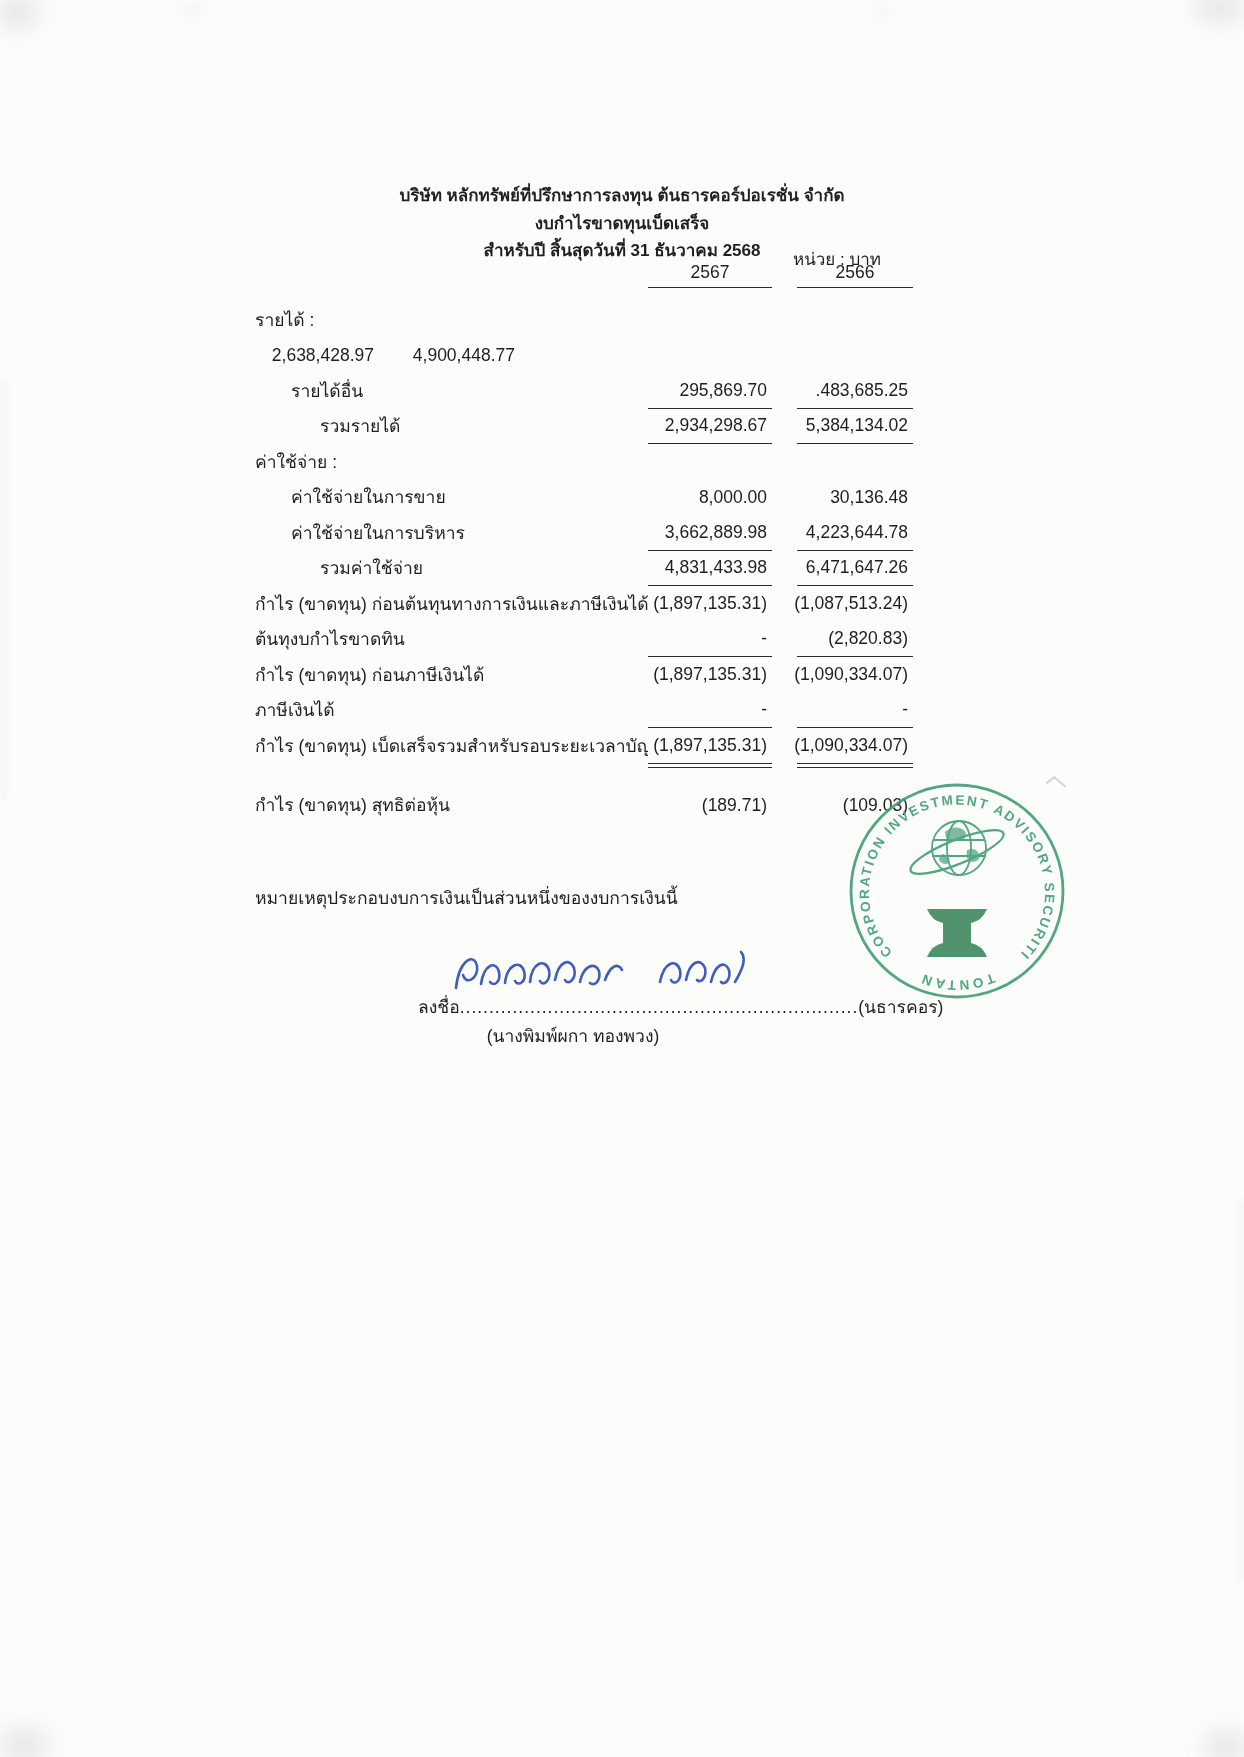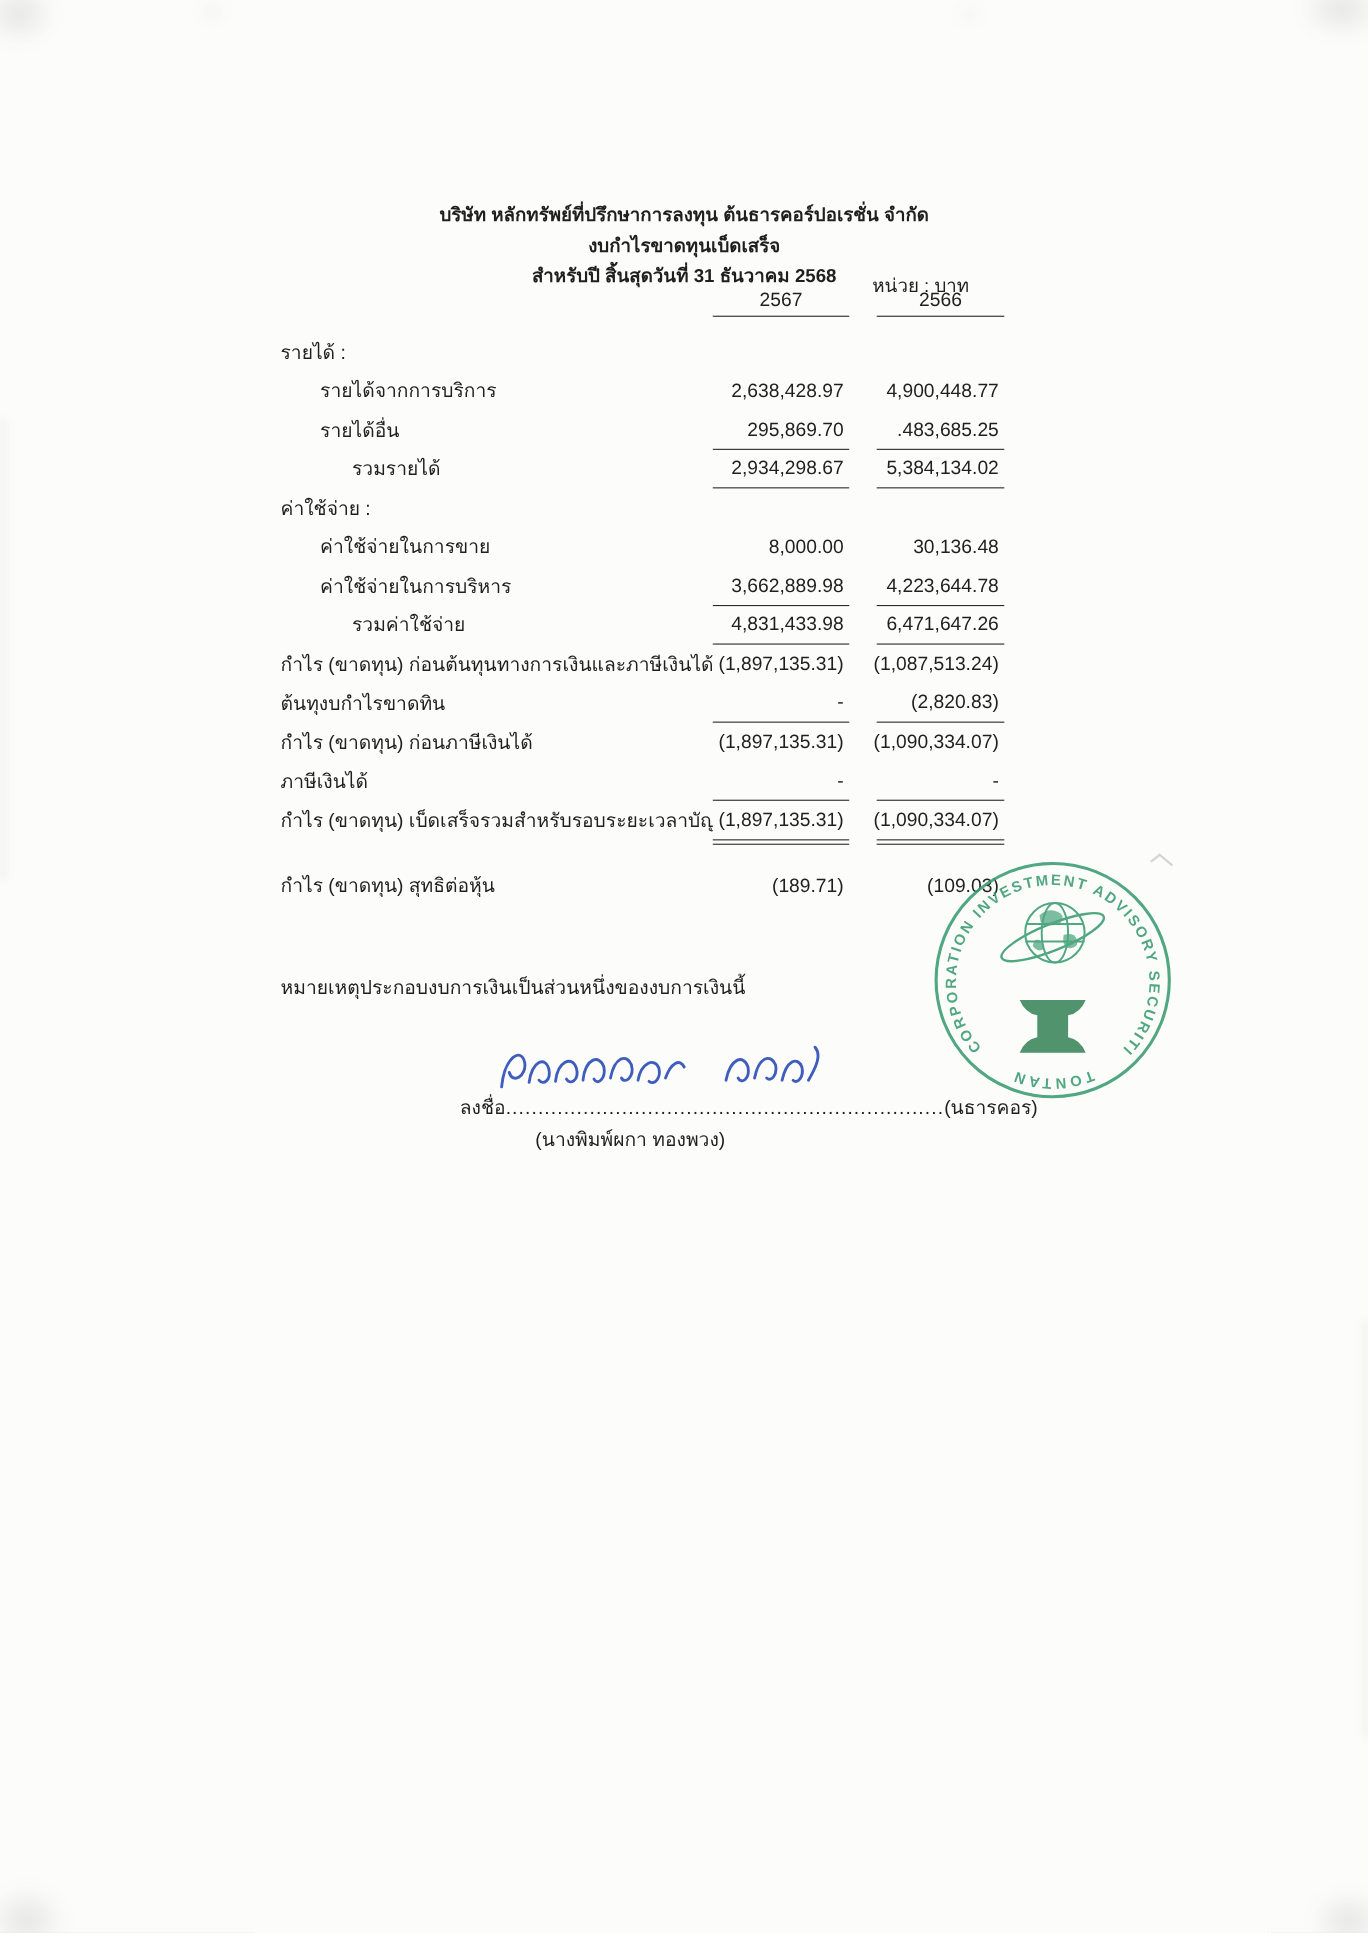--- a/index.html
+++ b/index.html
@@ -80,21 +80,20 @@
   </div>
 
   <div class="statement">
       <div class="srow">
       <div class="label">รายได้  :</div>
       <div class="val v1"></div>
       <div class="gapcell"></div>
       <div class="val v2"></div>
     </div>
       <div class="srow">
-      <div class="label ind-1">รายได้จากการบริการ</div>
       <div class="val v1">2,638,428.97</div>
       <div class="gapcell"></div>
       <div class="val v2">4,900,448.77</div>
     </div>
       <div class="srow">
       <div class="label ind-1">รายได้อื่น</div>
       <div class="val v1 u-single">295,869.70</div>
       <div class="gapcell"></div>
       <div class="val v2 u-single">.483,685.25</div>
     </div>

